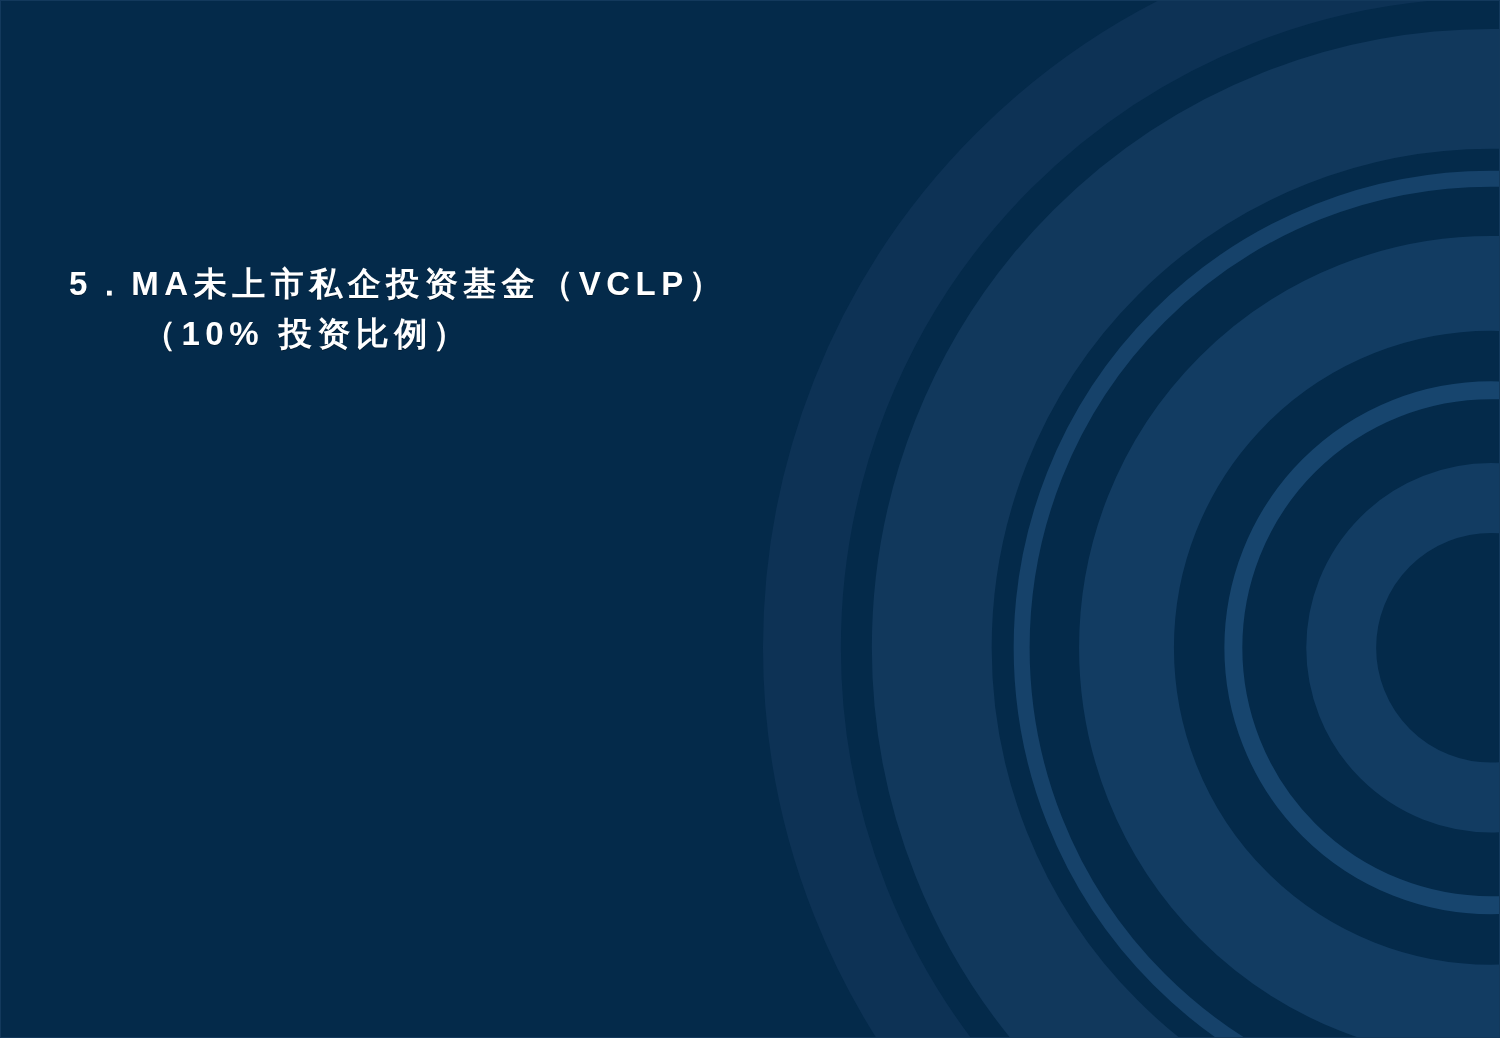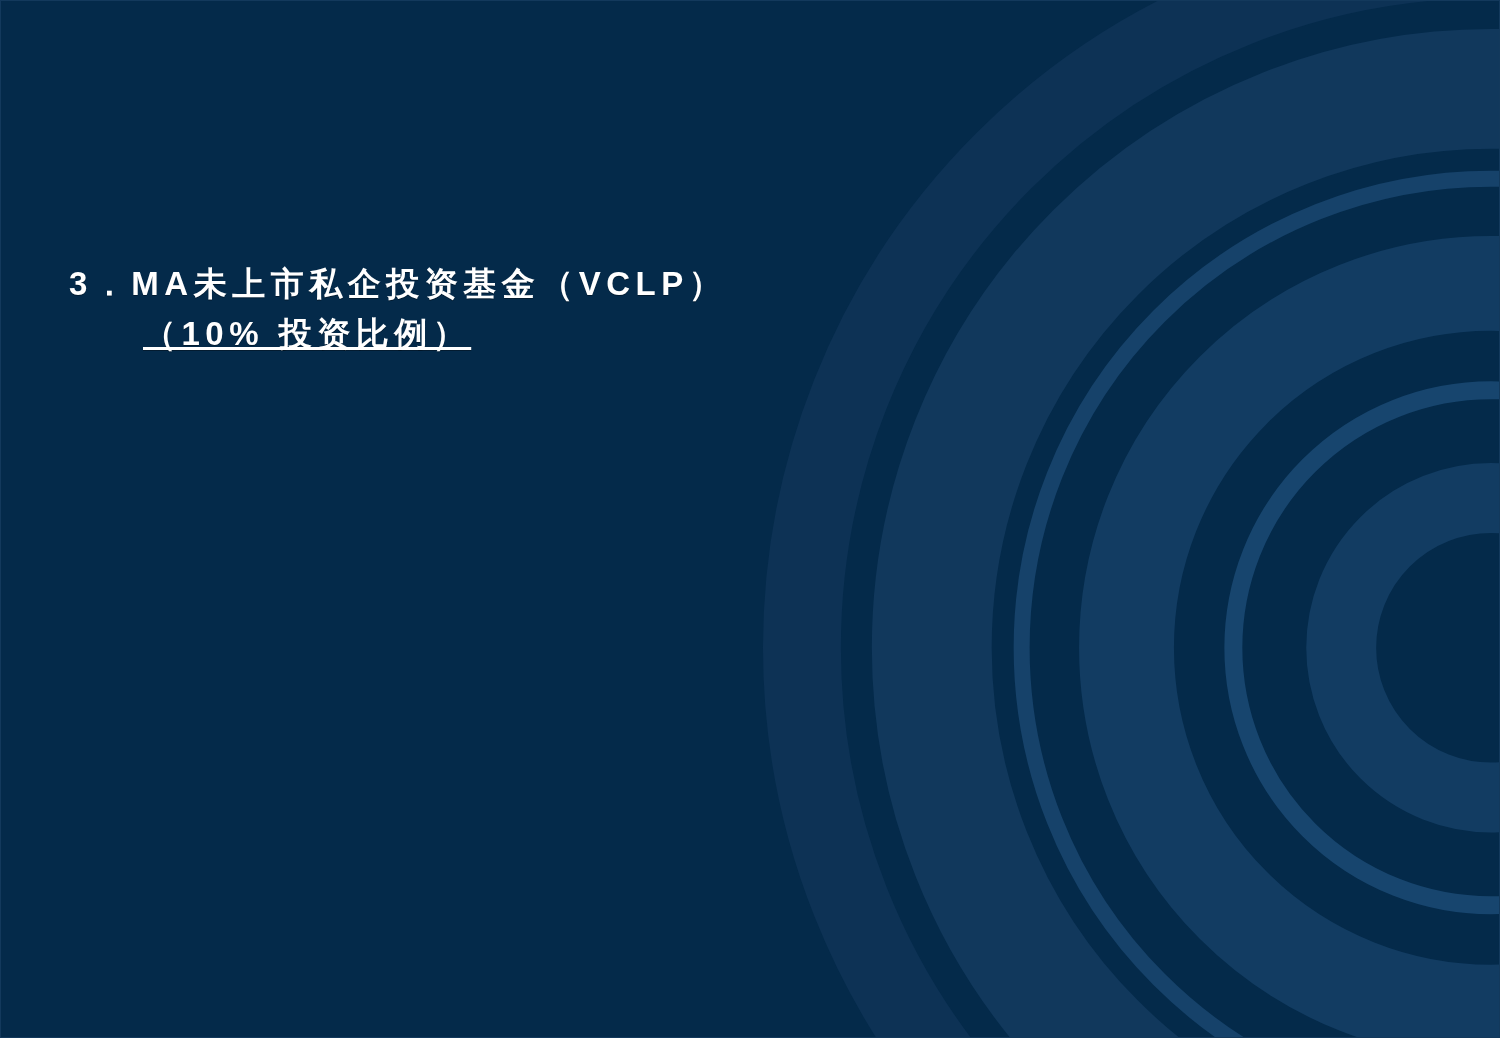--- a/index.html
+++ b/index.html
@@ -76,17 +76,17 @@
         <circle cx="1492" cy="648" r="365" fill="none" stroke="#123c62" stroke-width="95"></circle>
 
         <circle cx="1492" cy="648" r="258" fill="none" stroke="#17456e" stroke-width="18"></circle>
 
         <circle cx="1492" cy="648" r="150" fill="none" stroke="#123c62" stroke-width="70"></circle>
       </g>
     </svg>
   </div>
 
   <div class="title-block">
-    <div class="title-line line1" style="color: rgb(255, 255, 255);">3．MA未上市私企投资基金（VCLP）</div>
-    <div class="title-line line2" style="color: rgb(255, 255, 255); text-decoration: underline;">（10% 投资比例）</div>
+    <div class="title-line line1" style="color: rgb(255, 255, 255);">5．MA未上市私企投资基金（VCLP）</div>
+    <div class="title-line line2" style="color: rgb(255, 255, 255);">（10% 投资比例）</div>
   </div>
 
 </div>
 
 </body></html>

